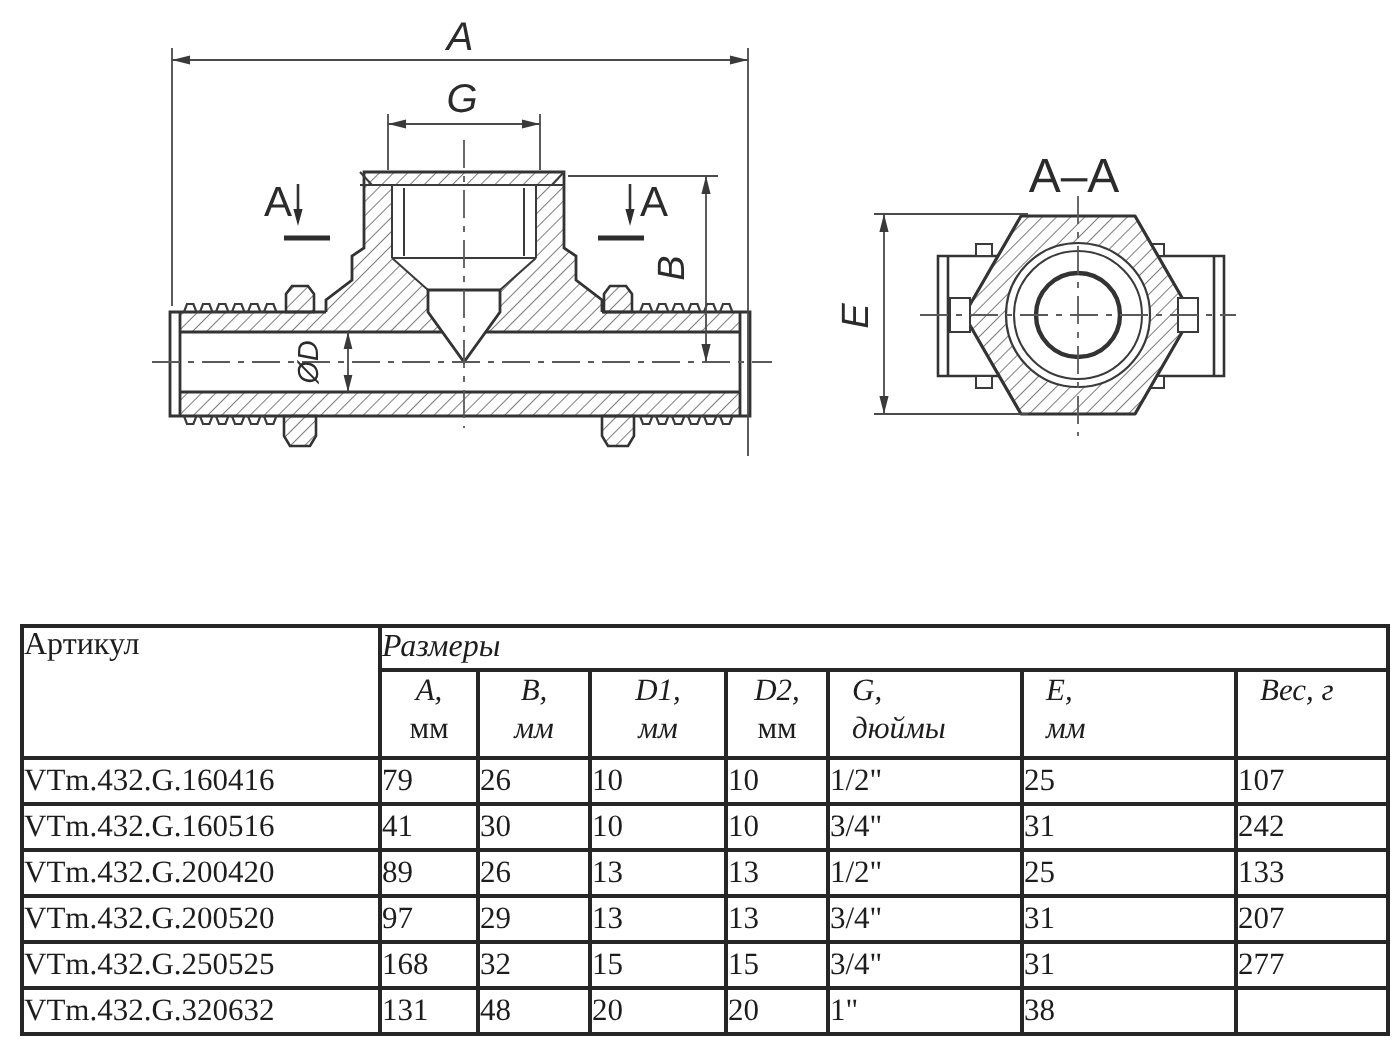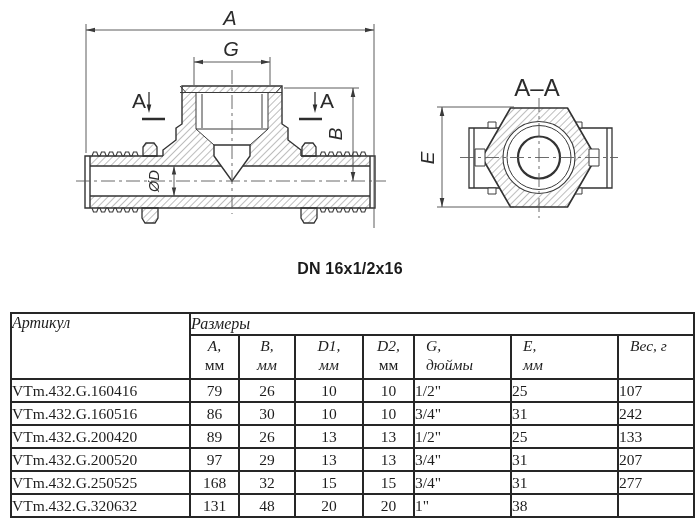--- a/index.html
+++ b/index.html
@@ -5,31 +5,31 @@
   html,body{margin:0;padding:0;}
   body{background:#9aa0a6;font-family:"Liberation Sans",sans-serif;}
   .page{position:relative;width:700px;height:530px;background:#ffffff;overflow:hidden;}
   .drawing{position:absolute;top:0;left:0;}
   .dn-caption{position:absolute;top:260px;left:0;width:700px;text-align:center;
     font-family:"Liberation Sans",sans-serif;font-weight:bold;font-size:16px;color:#1b1b1b;letter-spacing:0.2px;}
   table.dims{position:absolute;top:312px;left:10px;width:683px;border-collapse:collapse;table-layout:fixed;
     font-family:"Liberation Serif","DejaVu Serif",serif;color:#1d1d1d;}
   table.dims th,table.dims td{border:2px solid #262626;padding:0;overflow:hidden;white-space:nowrap;}
   th.art{height:20px;text-align:left;vertical-align:top;padding:3px 0 0 14px;
-    font-style:italic;font-weight:normal;font-size:16px;}
+    font-weight:normal;font-size:16px;}
   th.grp{height:20px;text-align:left;vertical-align:middle;
     font-style:italic;font-weight:normal;font-size:16px;}
   th.sub{height:42px;vertical-align:top;font-weight:normal;font-size:15.5px;padding-top:3px;}
   th.sub .nm,th.sub .un{display:block;line-height:19px;font-style:italic;}
   th.sub .un.up{font-style:normal;}
   th.sub.c{text-align:center;}
   th.sub.l{text-align:left;padding-left:11px;}
   td{height:21px;font-size:15.5px;vertical-align:middle;margin-left:24px;}
   td.art{text-align:left;padding-left:11px;}
-  td.c{text-align:center;}
+  td.c{}
   td.l{text-align:left;padding-left:7px;}
 </style>
 </head>
 <body>
 
 <div class="page">
 
   <svg class="drawing" width="700" height="300" viewBox="0 0 700 300">
     <defs>
       <pattern id="h" patternUnits="userSpaceOnUse" width="5" height="5" patternTransform="rotate(45)">
@@ -107,21 +107,20 @@
 
       <g>
         <path d="M437,107 H514 M437,207 H514" fill="none" stroke="#4a4a4a" stroke-width="0.9"></path>
         <path d="M442,107 V207" fill="none" stroke="#4a4a4a" stroke-width="0.9"></path>
         <path d="M442,107 L439.7,116 L444.3,116 Z M442,207 L439.7,198 L444.3,198 Z" fill="#3a3a3a"></path>
         <text x="434" y="158" text-anchor="middle" font-size="19" font-style="italic" fill="#2b2b2b" transform="rotate(-90 434 158)">E</text>
       </g>
     </g>
   </svg>
 
-  <div class="dn-caption">DN 16x1/2x16</div>
 
   <table class="dims">
     <colgroup>
       <col style="width:179px">
         <col style="width:49px">
         <col style="width:56px">
         <col style="width:68px">
       <col style="width:51px">
         <col style="width:97px">
         <col style="width:107px">
@@ -169,21 +168,21 @@
         <td class="c">79</td>
         <td class="c">26</td>
         <td class="c">10</td>
         <td class="c">10</td>
         <td class="l">1/2"</td>
         <td class="l">25</td>
         <td class="l">107</td>
       </tr>
       <tr>
         <td class="art">VTm.432.G.160516</td>
-        <td class="c">86</td>
+        <td class="c">41</td>
         <td class="c">30</td>
         <td class="c">10</td>
         <td class="c">10</td>
         <td class="l">3/4"</td>
         <td class="l">31</td>
         <td class="l">242</td>
       </tr>
       <tr>
         <td class="art">VTm.432.G.200420</td>
         <td class="c">89</td>

